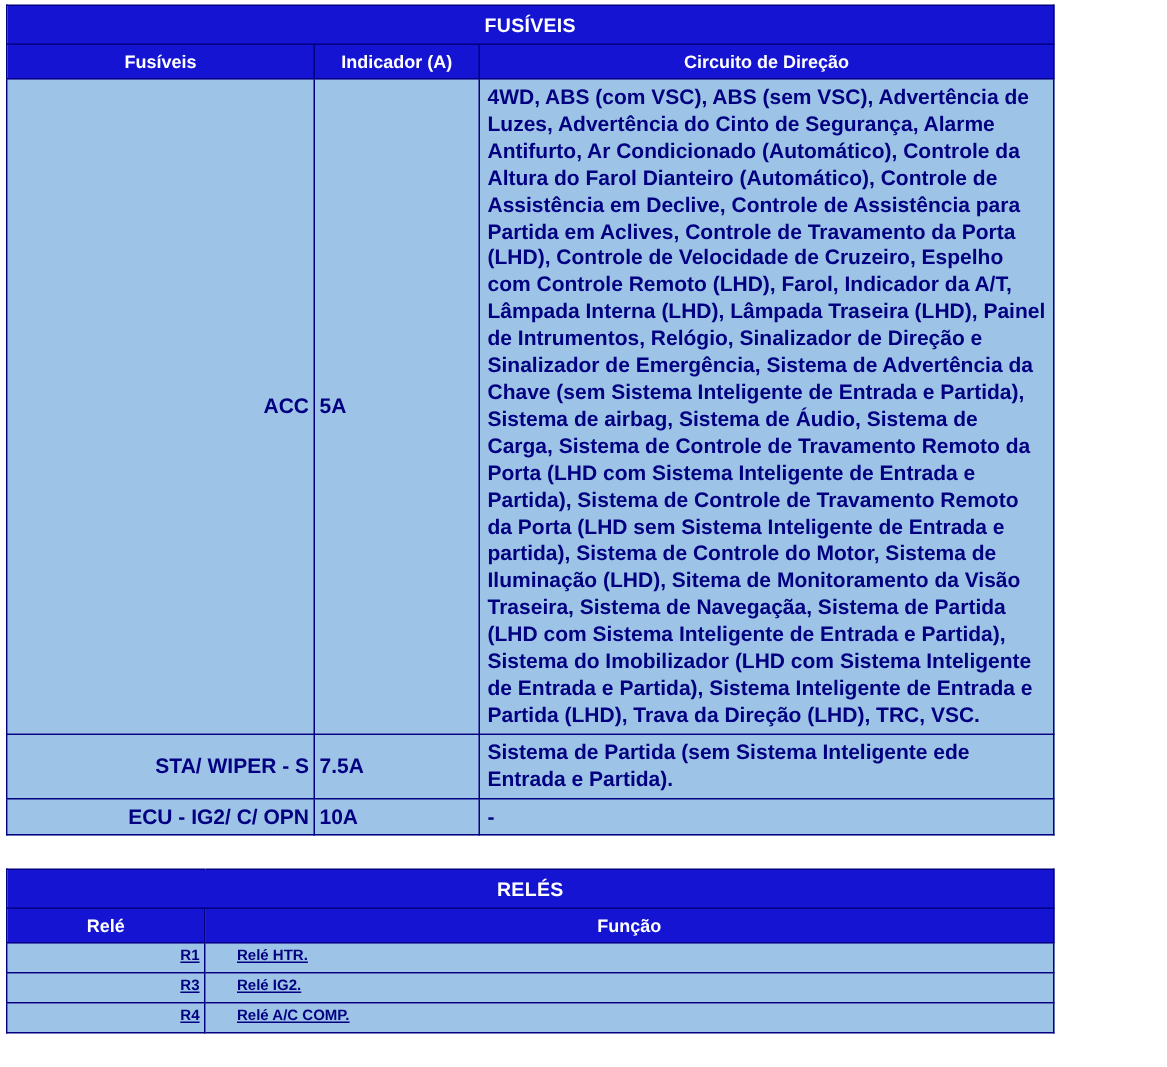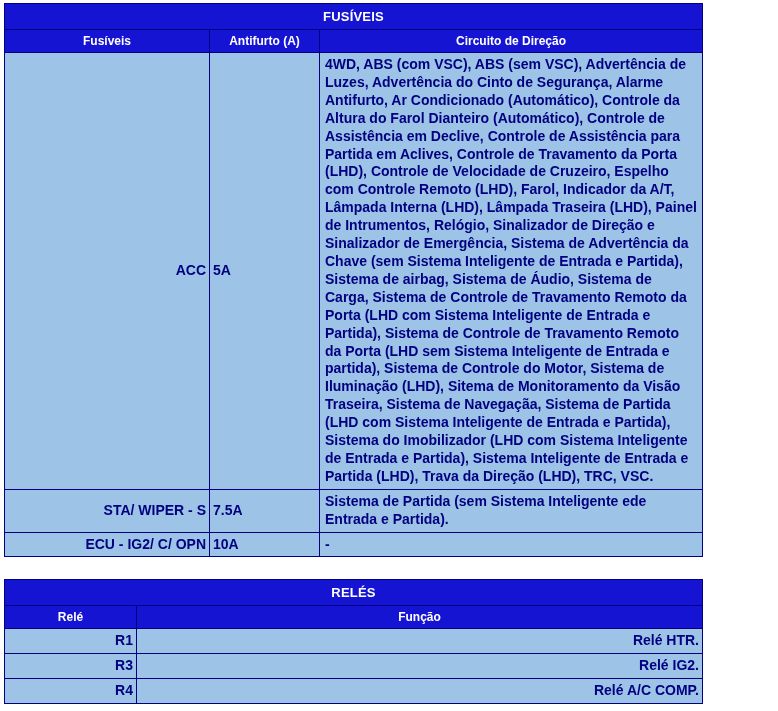--- a/index.html
+++ b/index.html
@@ -72,25 +72,26 @@
   .col-c { width: auto; }
 
   .spacer {
     height: 22px;
   }
 
   .tbl-reles .col-r-a { width: 132px; }
   .tbl-reles .col-r-b { width: auto; }
   .tbl-reles .body-row td {
     padding: 3px 3px;
-    font-size: 14px;
+    font-size: 10px;
+    text-decoration: underline;
   }
   .tbl-reles .body-row td.c-func {
-    text-align: right;
-    padding-left: 3px;
+    text-align: left;
+    padding-left: 21px;
   }
   .big-cell {
     height: 370px;
   }
   .desc-long {
     text-align: left;
   }
 </style>
 </head>
 <body>
@@ -102,21 +103,21 @@
       <col class="col-a">
         <col class="col-b">
         <col class="col-c">
     </colgroup>
     <tbody>
       <tr class="title-row">
         <td colspan="3">FUSÍVEIS</td>
       </tr>
       <tr class="head-row">
         <td>Fusíveis</td>
-        <td>Antifurto (A)</td>
+        <td>Indicador (A)</td>
         <td>Circuito de Direção</td>
       </tr>
       <tr class="body-row">
         <td class="c-name big-cell">ACC</td>
         <td class="c-amp">5A</td>
         <td class="c-desc desc-long">4WD, ABS (com VSC), ABS (sem VSC),  Advertência de Luzes, Advertência do Cinto de Segurança, Alarme Antifurto, Ar Condicionado (Automático), Controle da Altura do Farol Dianteiro (Automático), Controle de Assistência em Declive, Controle de Assistência para Partida em Aclives, Controle de Travamento da Porta (LHD), Controle de Velocidade de Cruzeiro, Espelho com Controle Remoto (LHD), Farol, Indicador da A/T, Lâmpada Interna (LHD), Lâmpada Traseira (LHD), Painel de Intrumentos, Relógio, Sinalizador de Direção e Sinalizador de Emergência, Sistema de Advertência da Chave (sem Sistema Inteligente de Entrada e Partida), Sistema de airbag, Sistema de Áudio, Sistema de Carga, Sistema de Controle de Travamento Remoto da Porta (LHD com Sistema Inteligente de Entrada e Partida), Sistema de Controle de Travamento Remoto da Porta (LHD sem Sistema Inteligente de Entrada e partida), Sistema de Controle do Motor, Sistema de Iluminação (LHD), Sitema de Monitoramento da Visão Traseira, Sistema de Navegaçãa, Sistema de Partida (LHD com Sistema Inteligente de Entrada e Partida), Sistema do Imobilizador (LHD com Sistema Inteligente de Entrada e Partida), Sistema Inteligente de Entrada e Partida (LHD), Trava da Direção (LHD), TRC, VSC.</td>
       </tr>
       <tr class="body-row">
         <td class="c-name">STA/ WIPER - S</td>
         <td class="c-amp">7.5A</td>

